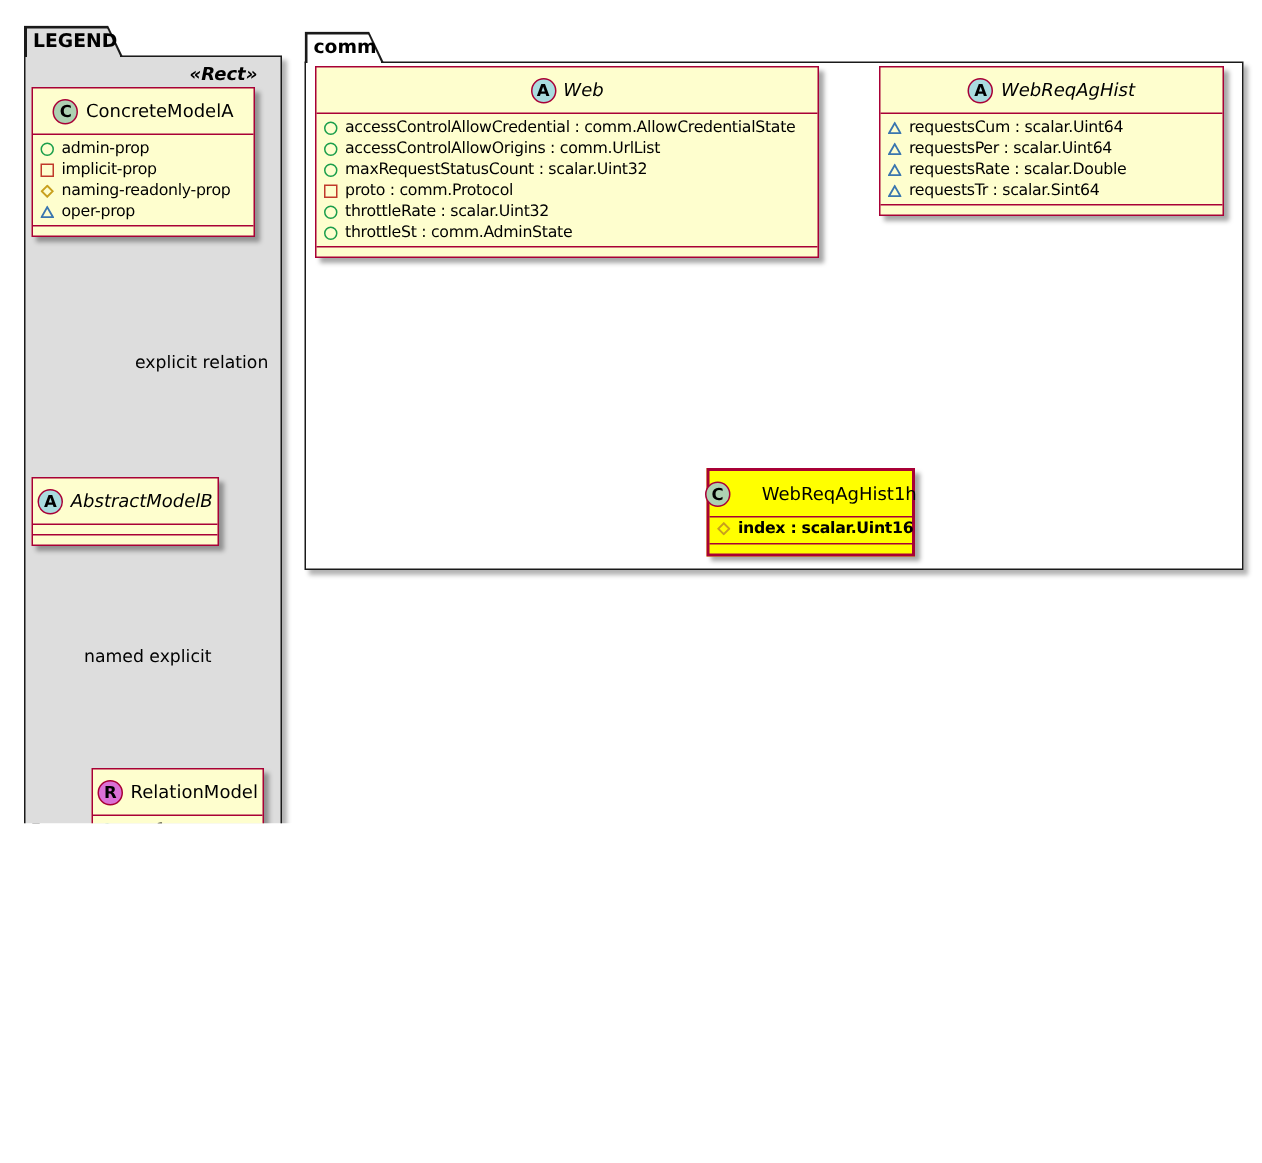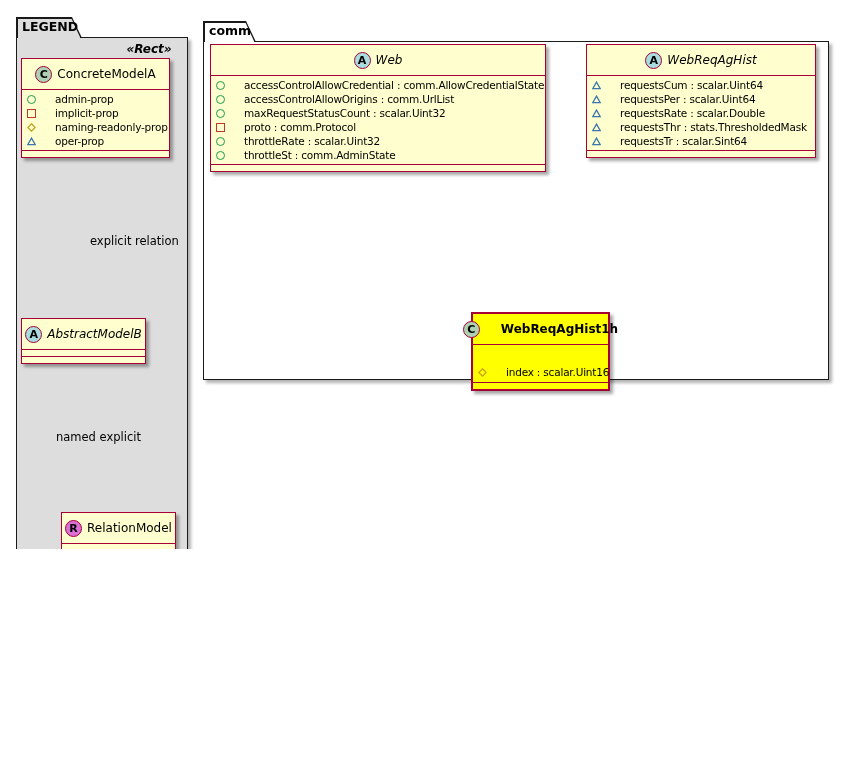--- a/index.html
+++ b/index.html
@@ -23,31 +23,31 @@
   .stereotype { position:absolute; z-index:3; font-size:12px; font-style:italic; font-weight:600; text-align:center;margin-left:48px; }
   
   .uml-class {
     position:absolute; background:#FEFECE; border:1.5px solid #A80036;
     box-shadow:3px 3px 3px rgba(0,0,0,0.35); z-index:2; box-sizing:border-box;
   }
   .uml-class.highlight { background:#FFFF00; border-width:2px; }
   .cls-title { display:flex; align-items:center; justify-content:center; gap:5px; height:30px; }
   .cls-name { font-size:12px; white-space:nowrap; }
   .abstract .cls-name { font-style:italic; }
-  .highlight .cls-name { font-weight:bold;margin-left:16px; }
+  .highlight .cls-name { font-weight:normal;margin-left:16px; }
   .spot {
     width:17px; height:17px; border-radius:50%; border:1px solid #A80036;
     display:inline-flex; align-items:center; justify-content:center;
     font-size:11px; font-weight:bold; font-style:normal; box-sizing:border-box; flex:none;
   }
   .spot-a { background:#A9DCDF; }
   .spot-c { background:#ADD1B2; }
   .spot-r { background:#DA70D6; }
   .uml-attrs { border-top:1px solid #A80036; padding:2px 2px 2px 5px; }
-  .attr-row { display:flex; align-items:center; gap:19px; height:14px;
+  .attr-row { display:flex; align-items:center; gap:5px; height:14px;
     font-size:10.5px; letter-spacing:-0.2px; white-space:nowrap; }
   .uml-extra { border-top:1px solid #A80036; height:6px; }
   .pic { width:9px; height:9px; box-sizing:border-box; flex:none; display:inline-block; }
   .pic-circle { border:1.5px solid #1B9E4B; border-radius:50%; }
   .pic-square { border:1.5px solid #C0392B; }
   
   .edge-label { position:absolute; font-size:11.5px; z-index:3; white-space:nowrap; }
   
   #edges { position:absolute; left:0; top:0; z-index:1; }
   .dash  { fill:none; stroke:#A80036; stroke-width:1.3; stroke-dasharray:6 5; }
@@ -176,38 +176,32 @@
       <div class="attr-row">
         <svg class="pic" viewBox="0 0 10 10">
             <path d="M5 1.2 L9.2 8.6 L0.8 8.6 Z" fill="none" stroke="#3A76AF" stroke-width="1.4"></path>
           </svg>
         <span>requestsRate : scalar.Double</span>
       </div>
       <div class="attr-row">
         <svg class="pic" viewBox="0 0 10 10">
             <path d="M5 1.2 L9.2 8.6 L0.8 8.6 Z" fill="none" stroke="#3A76AF" stroke-width="1.4"></path>
           </svg>
-        <span>requestsThr : stats.ThresholdedMask</span>
-      </div>
-      <div class="attr-row">
-        <svg class="pic" viewBox="0 0 10 10">
-            <path d="M5 1.2 L9.2 8.6 L0.8 8.6 Z" fill="none" stroke="#3A76AF" stroke-width="1.4"></path>
-          </svg>
         <span>requestsTr : scalar.Sint64</span>
       </div>
     </div>
     <div class="uml-extra"></div>
   </div>
 
   <div class="uml-class highlight" style="left:471px; top:312px; width:139px;">
     <div class="cls-title">
       <span class="spot spot-c">C</span>
       <span class="cls-name">WebReqAgHist1h</span>
     </div>
-    <div class="uml-attrs" style="padding-top:20px; padding-bottom:3px;">
+    <div class="uml-attrs" style="padding-top:0; padding-bottom:3px;font-weight:bold;">
       <div class="attr-row">
         <svg class="pic" viewBox="0 0 10 10">
             <path d="M5 0.9 L9.1 5 L5 9.1 L0.9 5 Z" fill="none" stroke="#C8A01E" stroke-width="1.4"></path>
           </svg>
         <span>index : scalar.Uint16</span>
       </div>
     </div>
     <div class="uml-extra"></div>
   </div>
 

